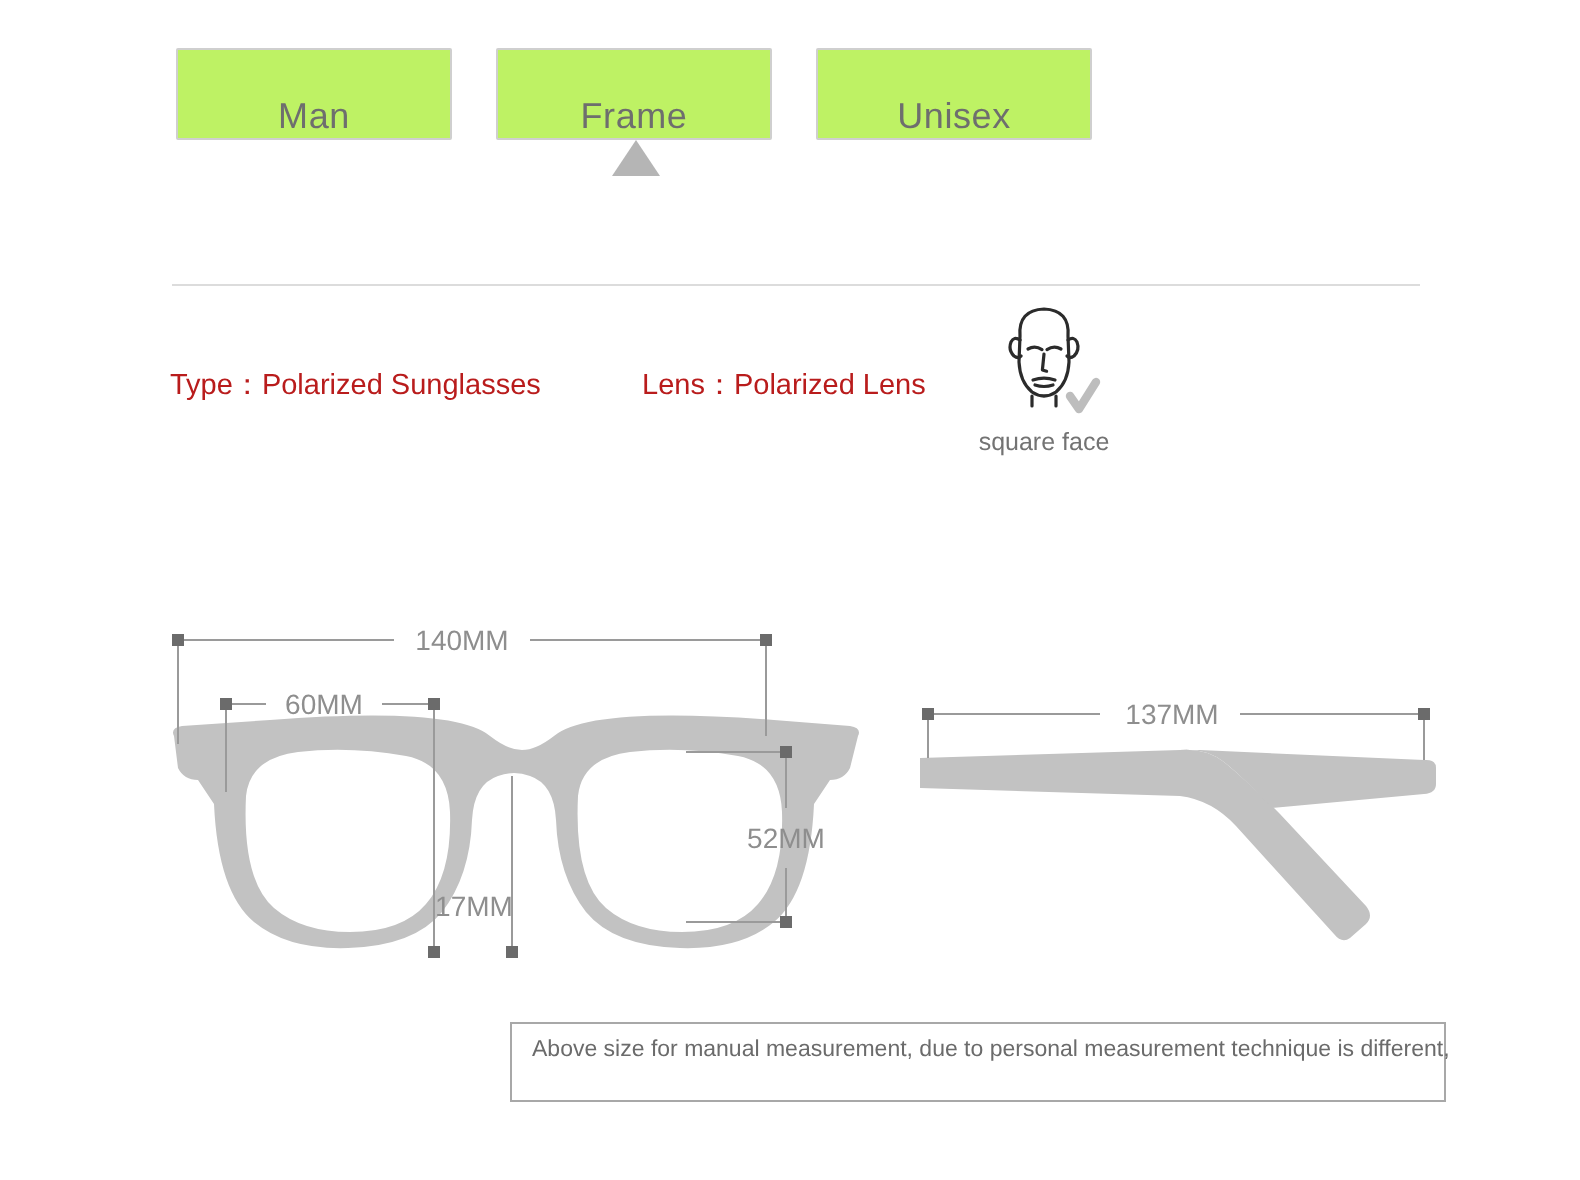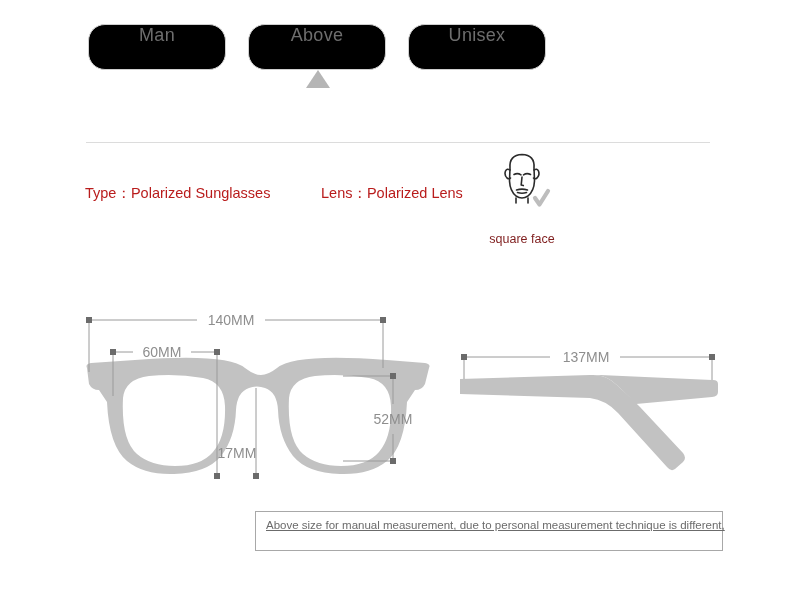--- a/index.html
+++ b/index.html
@@ -24,24 +24,24 @@
     width: 620px;
     height: 47px;
   }
   .tab {
     position: absolute;
     top: 0;
     width: 138px;
     height: 46px;
     box-sizing: border-box;
     border: 1px solid #cfcfcf;
-    border-radius: 17px;
-    background: #000000;
+    border-radius: 1px;
+    background: #bef264;
     display: flex;
-    align-items: flex-start;
+    align-items: flex-end;
     justify-content: center;
     font-size: 18px;
     color: #6e6e6e;
     letter-spacing: .3px;
   }
   .tab.t0 { left: 0px; }
   .tab.t1 { left: 160px; }
   .tab.t2 { left: 320px; }
   .tab.t3 { left: 481px; }
 
@@ -95,23 +95,23 @@
     top: 0;
     width: 78px;
     text-align: center;
   }
   .face.f0 { left: 0px; }
   .face.f1 { left: 82px; }
   .face.f2 { left: 165px; }
   .face-art { width: 78px; height: 68px; display: block; }
   .face-label {
     font-size: 12.5px;
-    color: #7f1d1d;
+    color: #737373;
     display: block;
-    margin-top: 18px;
+    margin-top: 0px;
     white-space: nowrap;
   }
 
   
   #diagram-front {
     position: absolute;
     left: 75px;
     top: 306px;
     width: 360px;
     height: 195px;
@@ -135,33 +135,32 @@
     left: 255px;
     top: 511px;
     width: 468px;
     height: 40px;
     box-sizing: border-box;
     border: 1px solid #a8a8a8;
     padding: 6px 10px 0 10px;
     font-size: 11.5px;
     line-height: 15px;
     color: #6b6b6b;
-    text-decoration: underline;
   }
   #disclaimer span { display: block; white-space: nowrap; }
 </style>
 </head>
 <body>
 
 <div id="tabs">
   <div class="tab t0">
     <span>Man</span>
   </div>
   <div class="tab t1">
-    <span>Above</span>
+    <span>Frame</span>
   </div>
   <div class="tab t2">
     <span>Unisex</span>
   </div>
 </div>
 <div id="tab-pointer"></div>
 
 <div id="divider"></div>
 
 <div id="spec">

